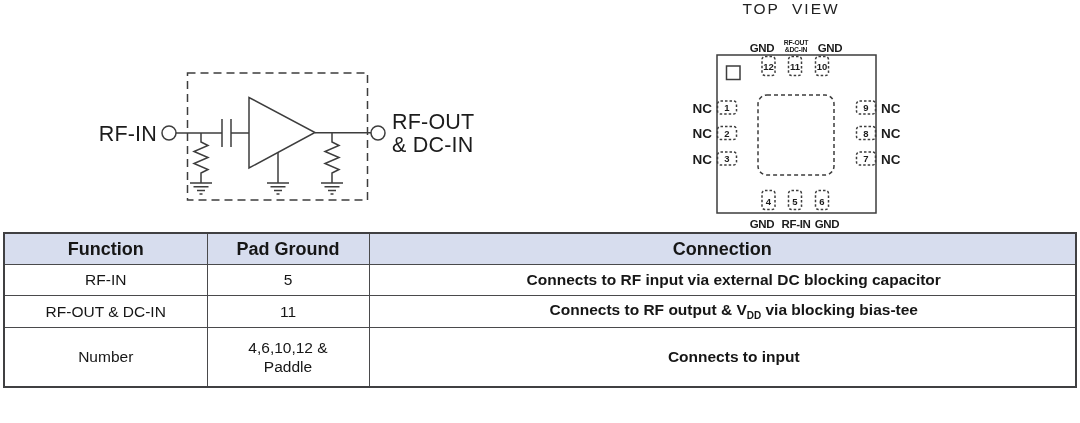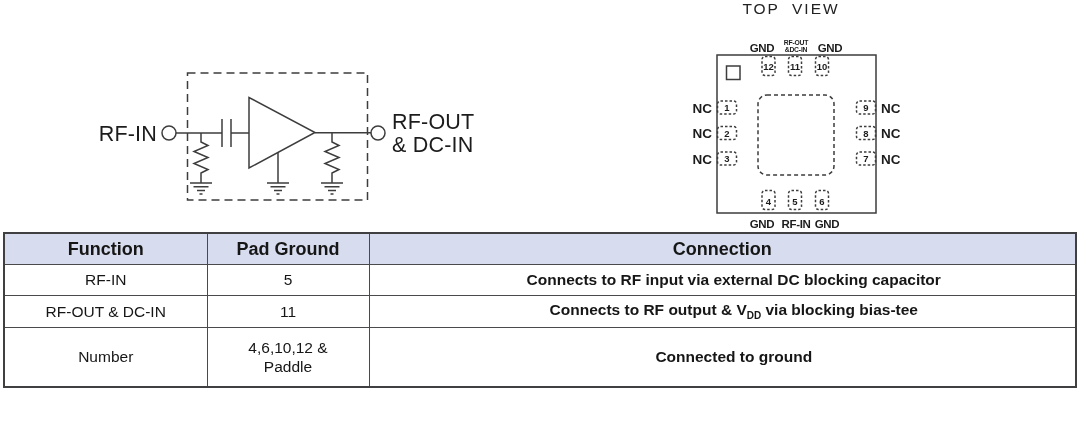--- a/index.html
+++ b/index.html
@@ -177,17 +177,17 @@
       <td>RF-OUT &amp; DC-IN</td>
       <td>11</td>
       <td class="desc"><span>Connects to RF output &amp; V</span><span class="sub">DD</span><span> via blocking bias-tee</span></td>
     </tr>
     <tr class="r3">
       <td>Number</td>
       <td>
         <div>4,6,10,12 &amp;</div>
         <div>Paddle</div>
       </td>
-      <td class="desc">Connected to ground</td>
+      <td class="desc">Connects to input</td>
     </tr>
   </tbody>
     </table>
 </div>
 
 </body></html>

